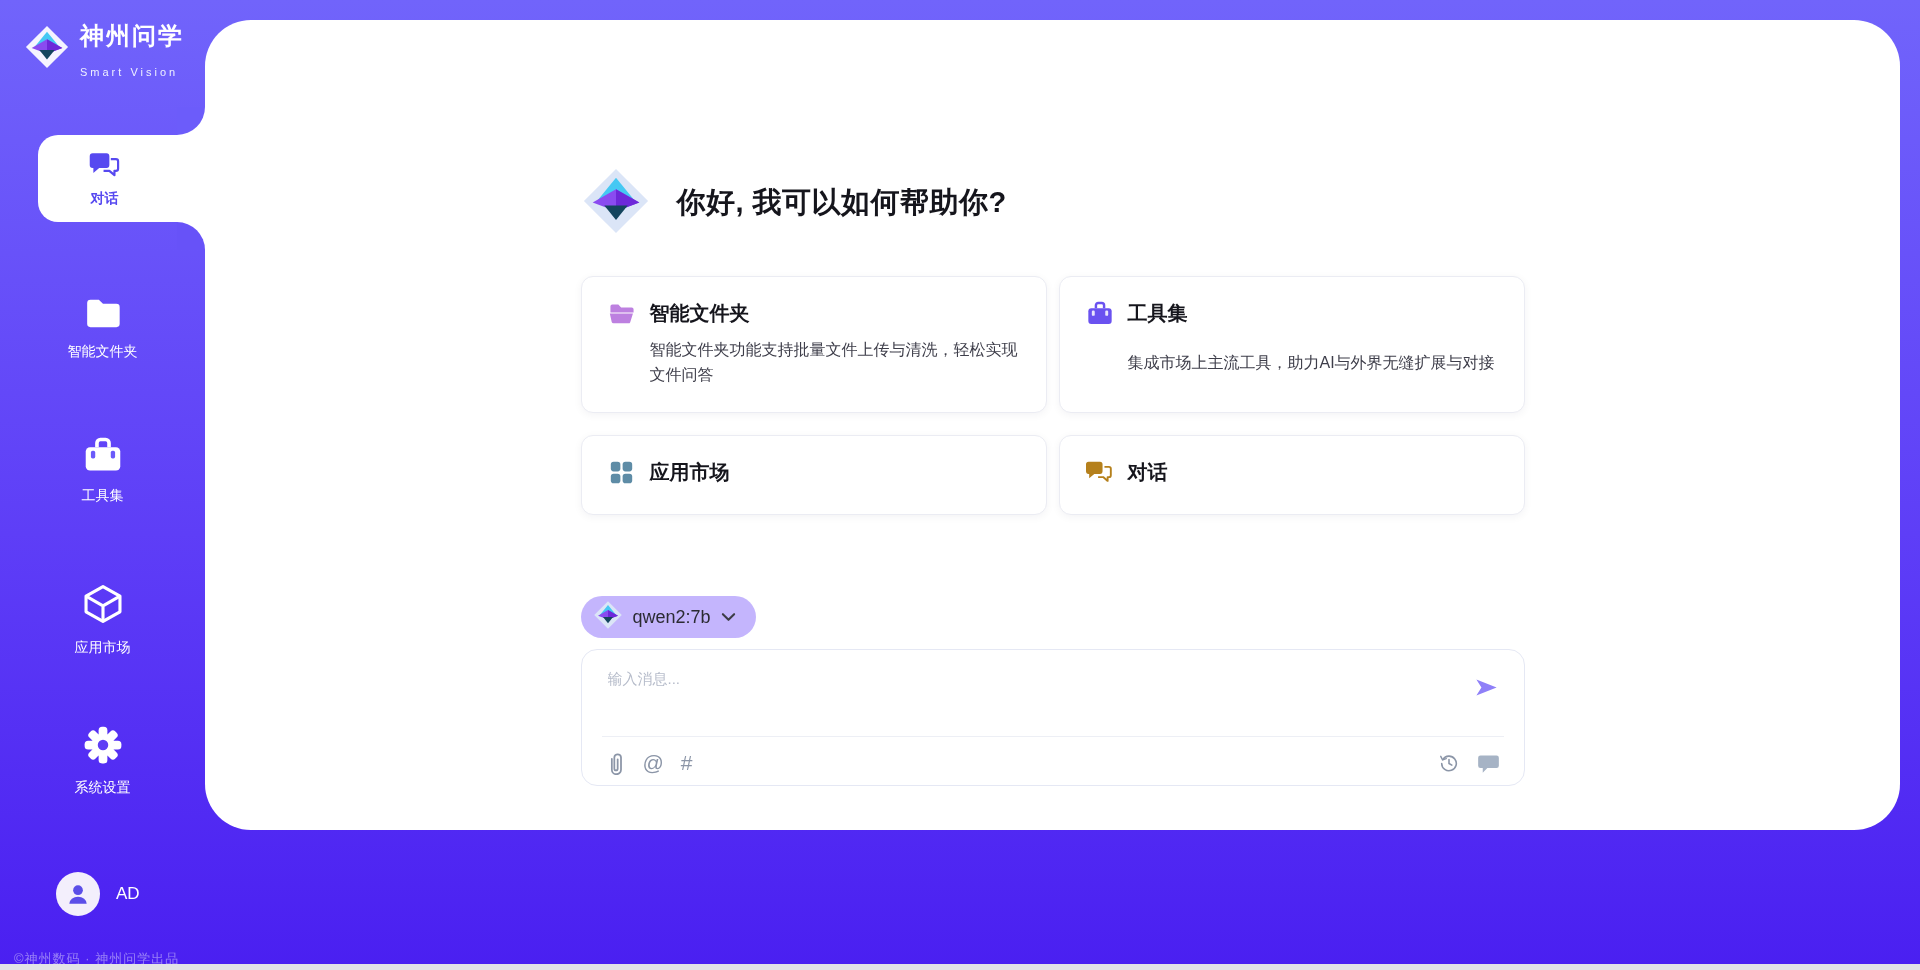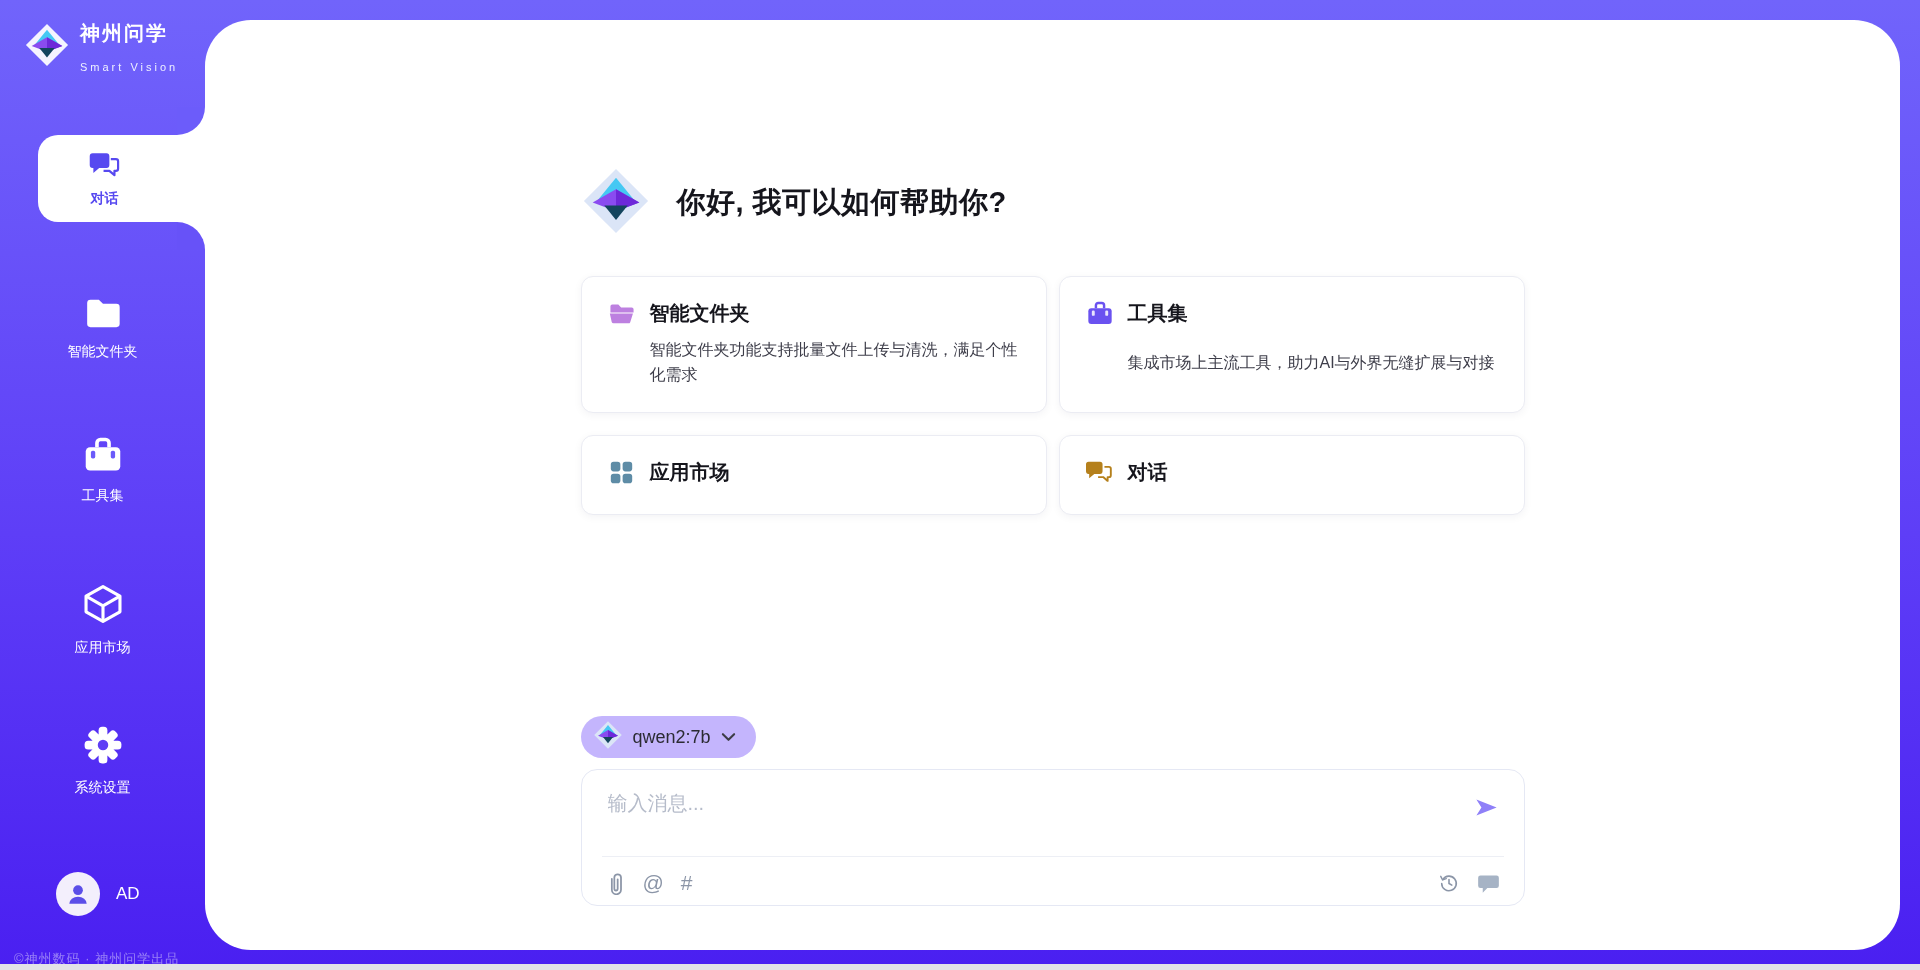--- a/index.html
+++ b/index.html
@@ -3,27 +3,27 @@
 <meta charset="utf-8">
 <style>
   * { margin:0; padding:0; box-sizing:border-box; }
   html,body { width:1920px; height:970px; overflow:hidden; }
   body { font-family:"Liberation Sans","DejaVu Sans",sans-serif; }
 
   .app { position:relative; width:1920px; height:970px;
          background:linear-gradient(180deg,#7164fb 0%,#5e3ef7 55%,#4a1ff1 100%); }
 
   
-  .main { position:absolute; left:205px; top:20px; width:1695px; height:930px;
+  .main { position:absolute; left:205px; top:20px; width:1695px; height:810px;
           background:#ffffff; border-radius:46px; }
   .content-col { position:relative; width:944px; height:100%; margin:0 auto; }
 
   
   .logo { position:absolute; left:24px; top:20px; display:flex; align-items:center; gap:10px; }
-  .logo-name { color:#fff; font-size:20px; font-weight:700; letter-spacing:2px; }
+  .logo-name { color:#fff; font-size:24px; font-weight:700; letter-spacing:2px; }
   .logo-sub  { color:#eef0ff; font-size:11px; letter-spacing:3px; margin-top:14px; }
 
   .nav-active { position:absolute; left:38px; top:135px; width:167px; height:87px;
                 background:#fff; border-radius:20px 0 0 20px; cursor:pointer;
                 display:flex; flex-direction:column; align-items:center; justify-content:center;
                 gap:6px; padding-right:34px; }
   .nav-active .nav-label { color:#5749f0; font-size:14px; font-weight:600; }
 
   .fillet { position:absolute; left:177px; width:28px; height:28px; background:#fff; }
   .fillet-top { top:107px; }
@@ -63,21 +63,21 @@
 
   
   .composer-block { position:absolute; left:0; right:0; bottom:44px; }
   .model-pill { display:inline-flex; align-items:center; gap:10px; height:42px;
                 padding:0 20px 0 12px; border-radius:999px; background:#c4b5fd;
                 margin-bottom:11px; cursor:pointer; }
   .model-name { font-size:18px; color:#2b2b33; }
   .composer { position:relative; height:137px; background:#fff;
               border:1.5px solid #e5e8f4; border-radius:16px; }
   .composer textarea { position:absolute; top:20px; left:26px; width:800px; height:58px;
-              border:none; outline:none; resize:none; font-size:20px; color:#333;
+              border:none; outline:none; resize:none; font-size:15px; color:#333;
               font-family:"Liberation Sans","DejaVu Sans",sans-serif; background:transparent; }
   .composer textarea::placeholder { color:#b6bcca; }
   .send-btn { position:absolute; top:24px; right:24px; cursor:pointer; }
   .divider { position:absolute; top:86px; left:20px; right:20px; height:1px; background:#edeff5; }
   .toolbar { position:absolute; left:24px; right:24px; top:99px; height:28px;
              display:flex; align-items:center; justify-content:space-between; }
   .tool-group { display:flex; align-items:center; gap:17px; }
   .tool-glyph { font-size:21px; color:#8b95a7; cursor:pointer; line-height:22px; }
   .icon-btn { cursor:pointer; display:flex; }
 
@@ -197,21 +197,21 @@
       <div class="cards">
 
         <div class="card">
           <span class="card-icon">
             <svg width="28" height="26" viewBox="0 0 46 42">
               <path d="M4 10 a3 3 0 0 1 3 -3 h10 l4.5 5 h17.5 a3 3 0 0 1 3 3 v5 H4 Z" fill="#bd80e0"></path>
               <path d="M3 22 h38 l-4.5 14 a3 3 0 0 1 -2.9 2 H9 a3 3 0 0 1 -2.9 -2.2 Z" fill="#bd80e0"></path>
             </svg>
           </span>
           <div class="card-title">智能文件夹</div>
-          <div class="card-desc">智能文件夹功能支持批量文件上传与清洗，满足个性化需求</div>
+          <div class="card-desc">智能文件夹功能支持批量文件上传与清洗，轻松实现文件问答</div>
         </div>
 
         <div class="card">
           <span class="card-icon">
             <svg width="28" height="27" viewBox="0 0 48 44">
               <path d="M17 13 v-5 a4 4 0 0 1 4 -4 h6 a4 4 0 0 1 4 4 v5" fill="none" stroke="#6a52f0" stroke-width="4.2"></path>
               <rect x="4" y="13" width="40" height="27" rx="5" fill="#6a52f0"></rect>
               <rect x="10" y="17" width="5" height="9" rx="2" fill="#ffffff" opacity=".85"></rect>
               <rect x="33" y="17" width="5" height="9" rx="2" fill="#ffffff" opacity=".85"></rect>
             </svg>

